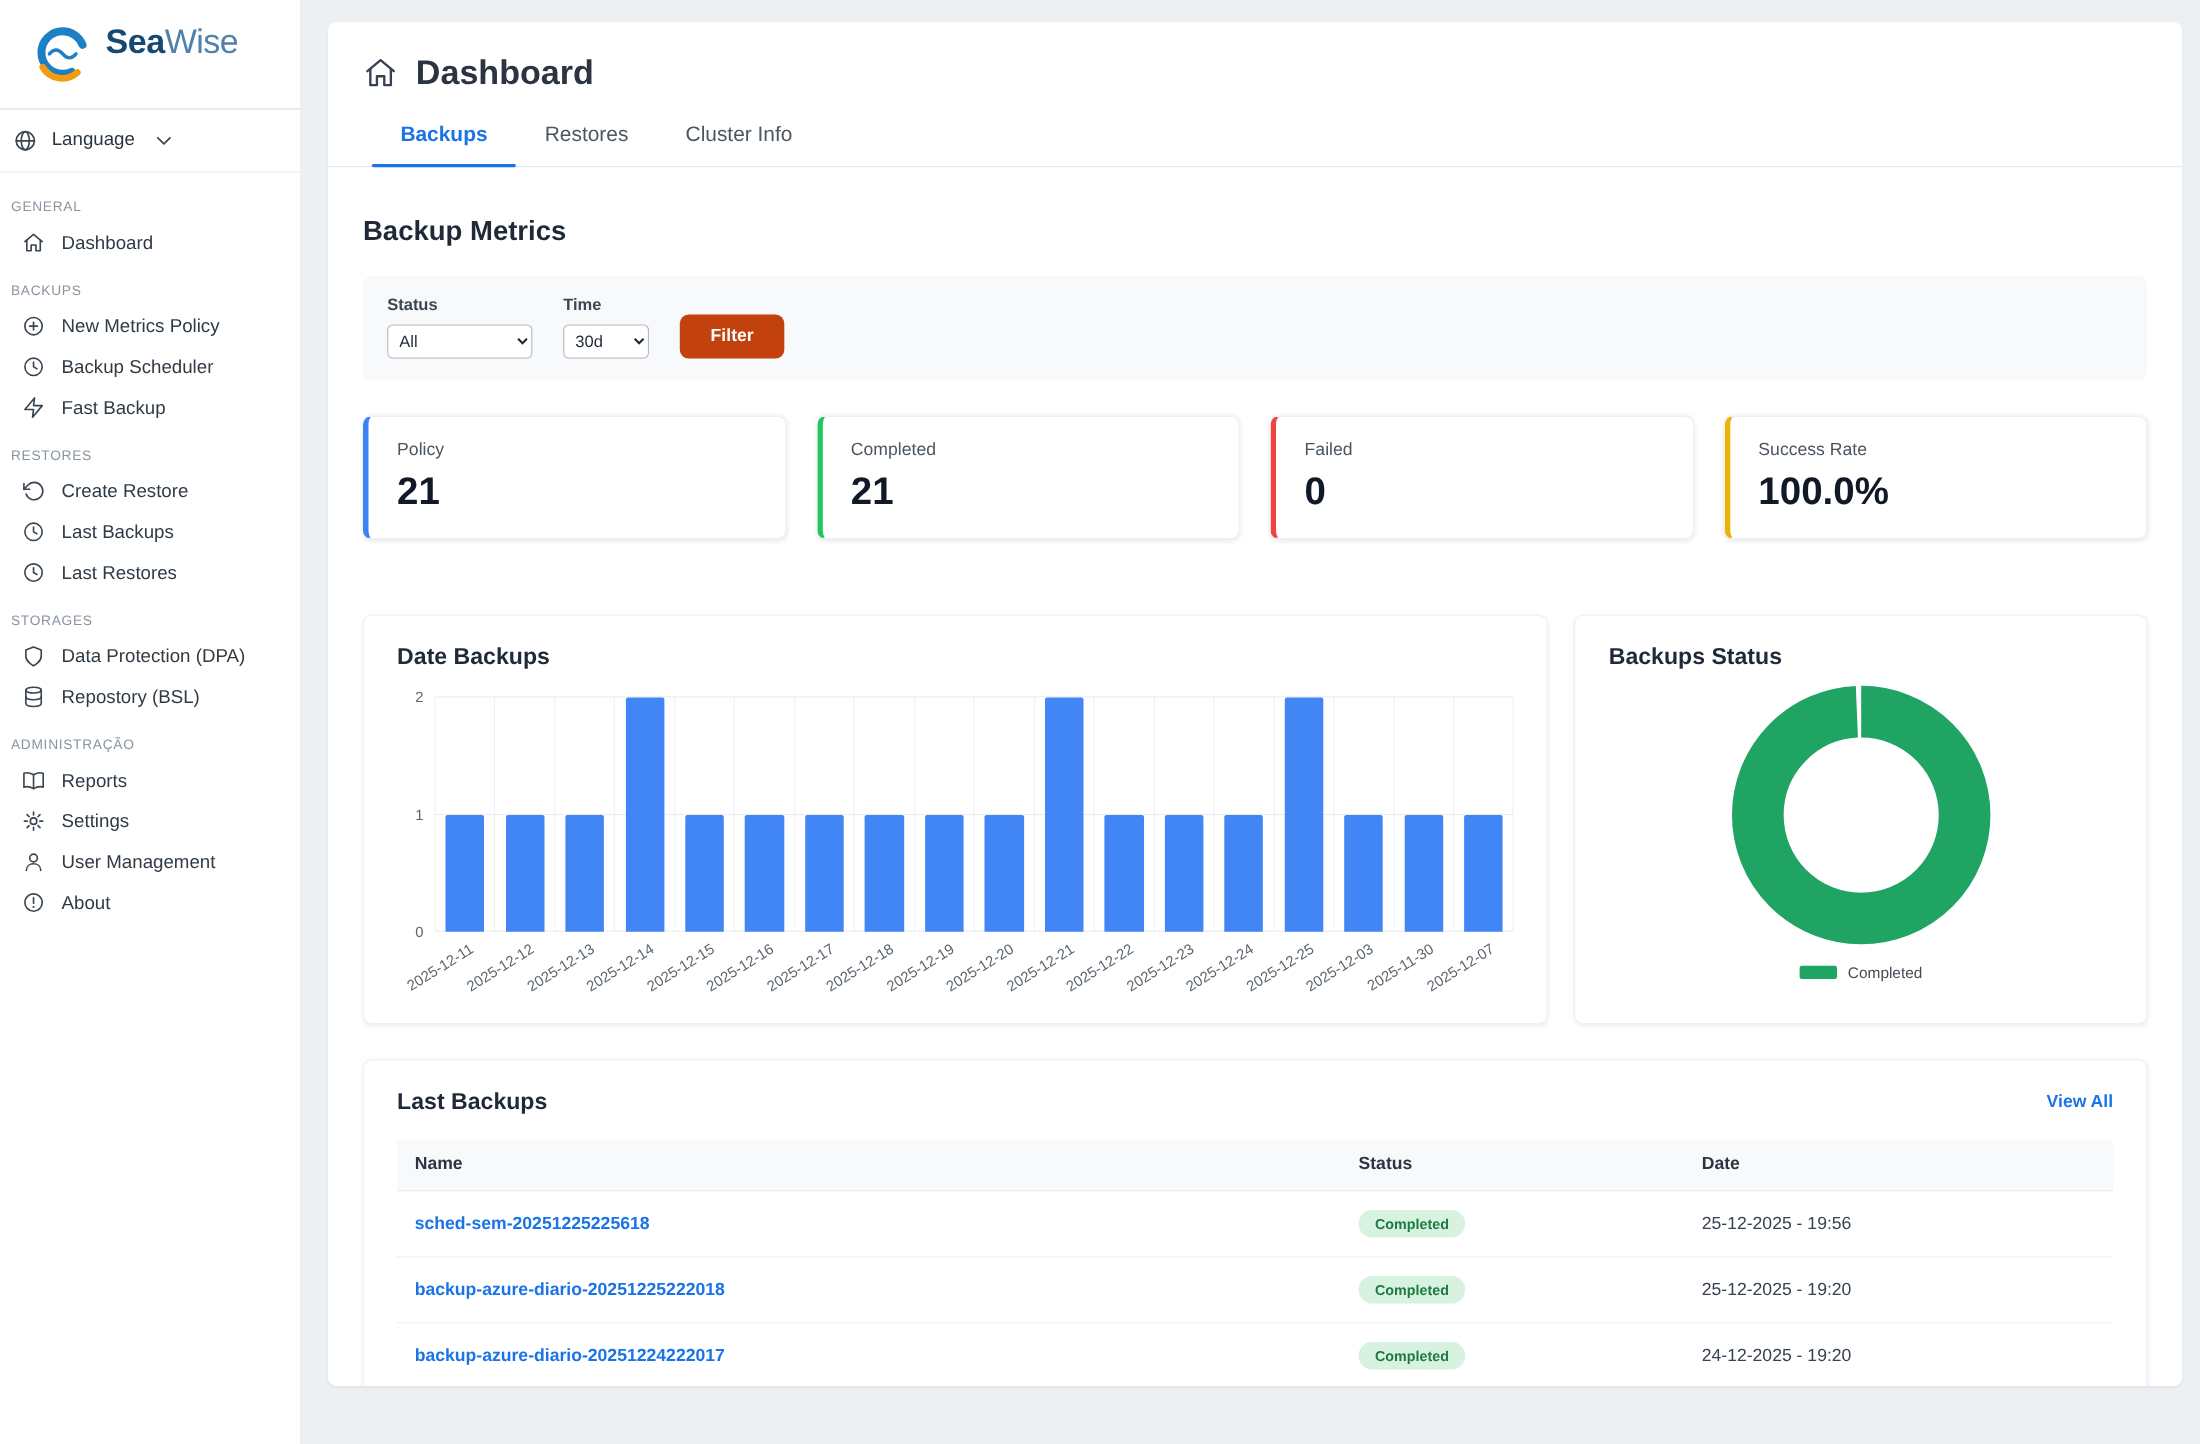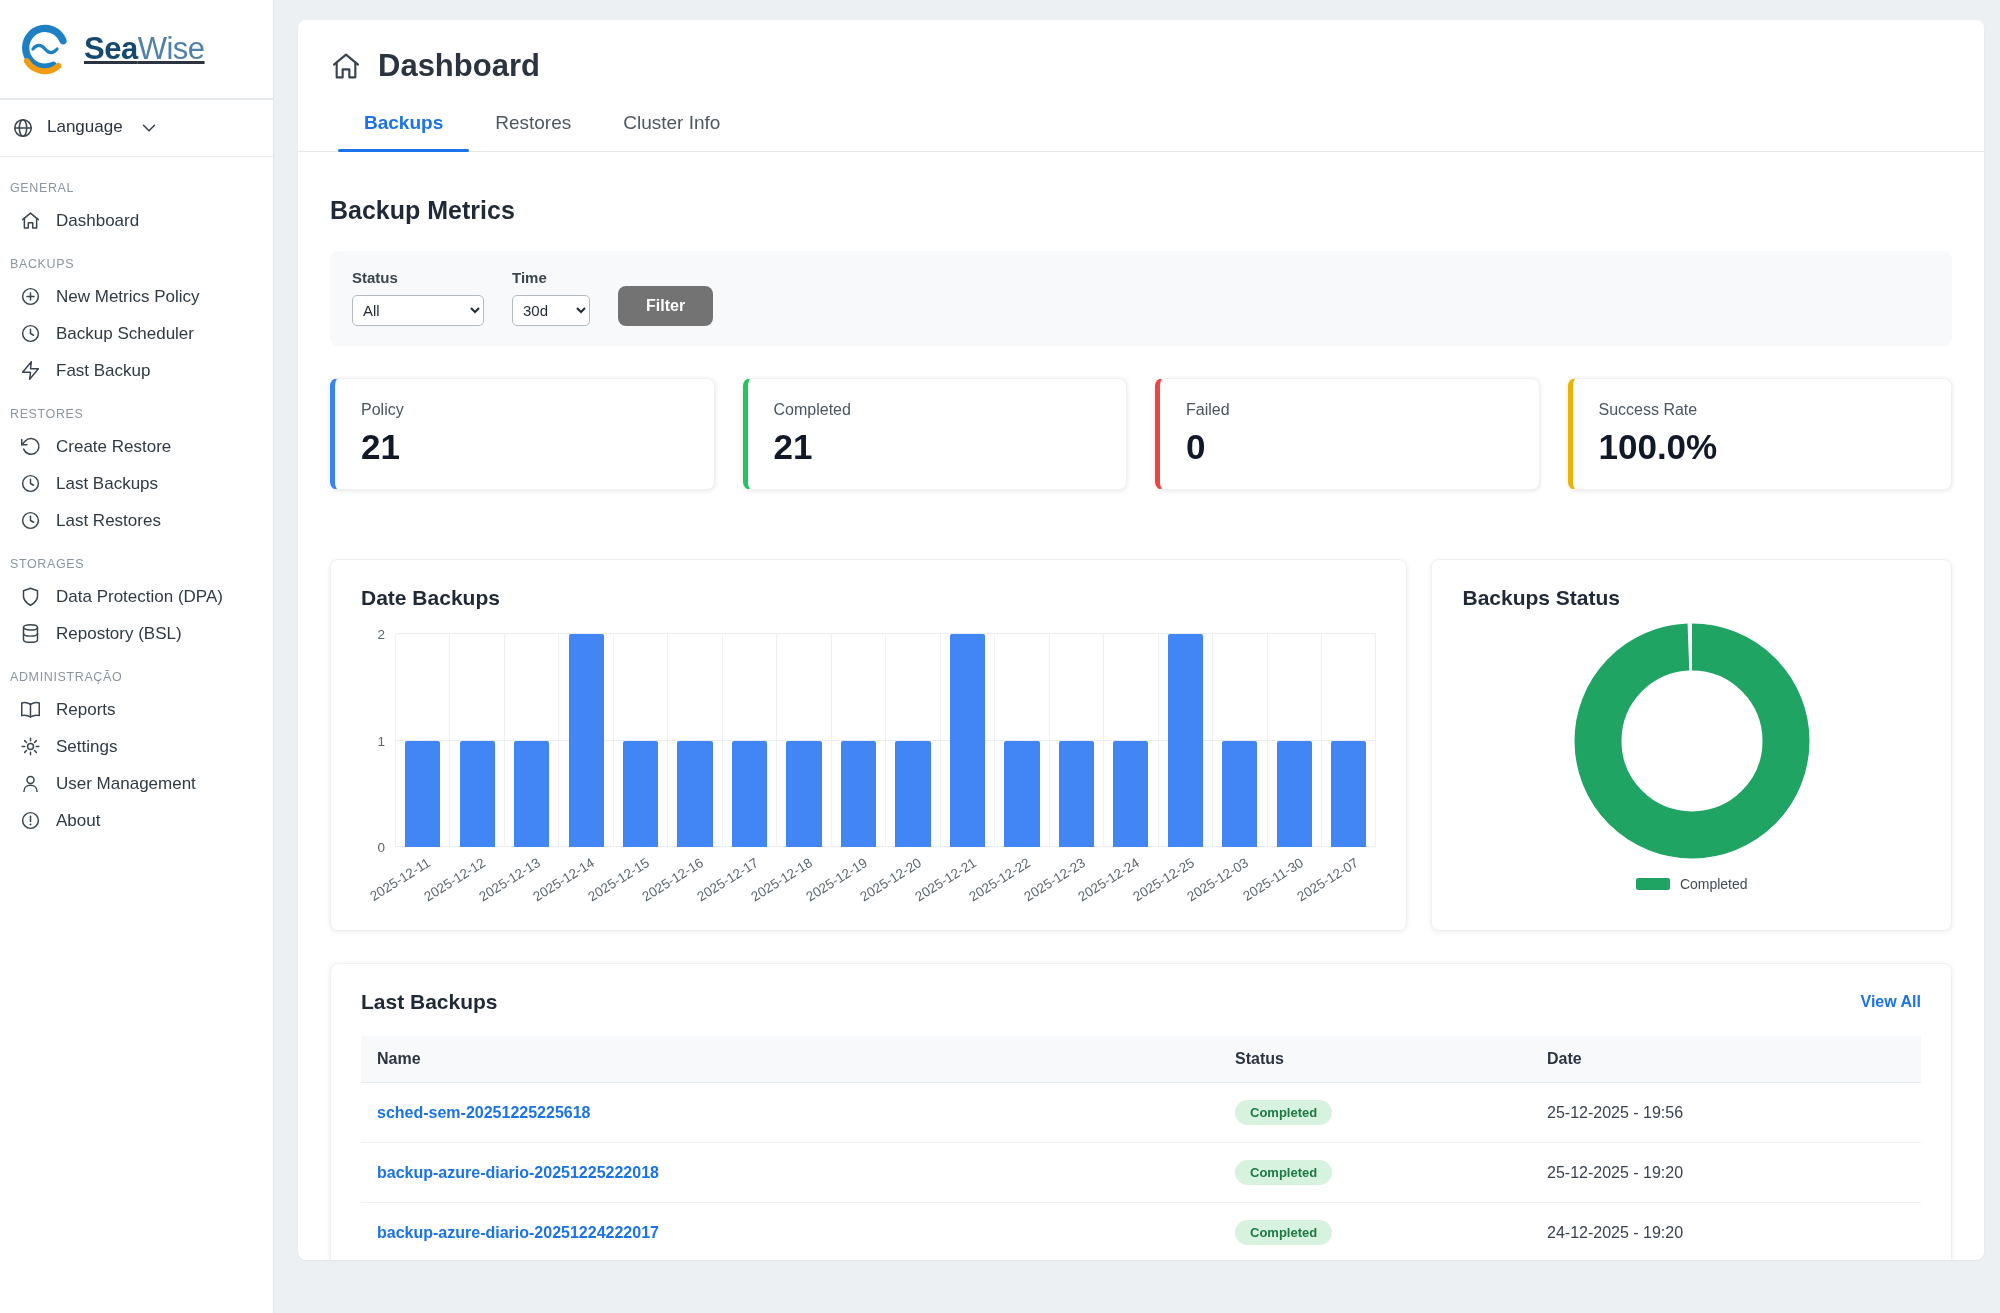--- a/index.html
+++ b/index.html
@@ -8,21 +8,21 @@
     display: flex;
     background: #edf0f3;
     font-family: "Liberation Sans", sans-serif;
     color: #2b3440;
     overflow: hidden;
   }
   a { text-decoration: none; cursor: pointer; }
 
   
   .sidebar { width: 274px; background: #fff; border-right: 1px solid #e2e6ea; flex-shrink: 0; }
-  .logo-block { padding: 20px 16px; border-bottom: 1px solid #e8ebee; display: flex; align-items: center; gap: 10px; text-decoration: underline; }
+  .logo-block { padding: 20px 28px; border-bottom: 1px solid #e8ebee; display: flex; gap: 10px; }
   .logo-mark { width: 58px; height: 58px; }
   .logo-text { font-size: 31px; letter-spacing: -0.5px; }
   .logo-sea { font-weight: 700; color: #17486f; }
   .logo-wise { font-weight: 400; color: #5181ab; }
   .greeting-block { padding: 20px 12px 16px; }
   .greeting { font-size: 17px; color: #1f2937; }
   .edit-profile { color: #1a73e8; font-size: 14px; margin-top: 9px; display: inline-block; }
   .sidebar-divider { border-top: 1px solid #e8ebee; }
   .language-row { display: flex; align-items: flex-start; gap: 13px; padding: 17px 12px; font-size: 17px; cursor: pointer; }
   .language-row .chev { margin-left: 2px; }
@@ -48,21 +48,21 @@
   .tab.active { color: #1a73e8; font-weight: 700; }
   .tab.active::after { content: ""; position: absolute; left: 0; right: 0; bottom: -1px; height: 3px; background: #1a73e8; border-radius: 2px; }
 
   .section-title { margin-top: 44px; font-size: 25px; font-weight: 700; color: #1f2937; }
 
   .filter-bar { margin-top: 26px; background: #f7f9fa; border-radius: 8px; padding: 18px 22px 20px; display: flex; align-items: flex-end; gap: 28px; }
   .filter-field label { display: block; font-size: 15px; font-weight: 600; margin-bottom: 9px; color: #3c4650; }
   .filter-field select { font-size: 15px; padding: 4px 6px; border: 1px solid #b3bac1; border-radius: 5px; background: #fff; height: 31px; color: #1f2937; }
   .status-select { width: 132px; }
   .time-select { width: 78px; }
-  .filter-btn { background: #737373; color: #fff; border: none; border-radius: 8px; padding: 10px 28px; font-size: 16px; font-weight: 600; font-family: inherit; cursor: pointer; height: 40px; }
+  .filter-btn { background: #c2410c; color: #fff; border: none; border-radius: 8px; padding: 10px 28px; font-size: 16px; font-weight: 600; font-family: inherit; cursor: pointer; height: 40px; }
 
   .metric-row { margin-top: 32px; display: grid; grid-template-columns: repeat(4, 1fr); gap: 28px; }
   .metric-card { background: #fff; border: 1px solid #eef0f3; border-left: 5px solid #3b82f6; border-radius: 8px; box-shadow: 0 1px 5px rgba(16,24,40,0.10); padding: 22px 26px; }
   .metric-label { font-size: 16px; color: #4a5560; }
   .metric-value { font-size: 35px; font-weight: 700; margin-top: 8px; color: #111827; }
 
   .charts-row { margin-top: 69px; display: grid; grid-template-columns: 2.07fr 1fr; gap: 24px; }
   .chart-card { background: #fff; border: 1px solid #eef0f3; border-radius: 8px; box-shadow: 0 1px 5px rgba(16,24,40,0.08); padding: 26px 30px; height: 372px; }
   .chart-title { font-size: 21px; font-weight: 700; color: #1f2937; }
 

